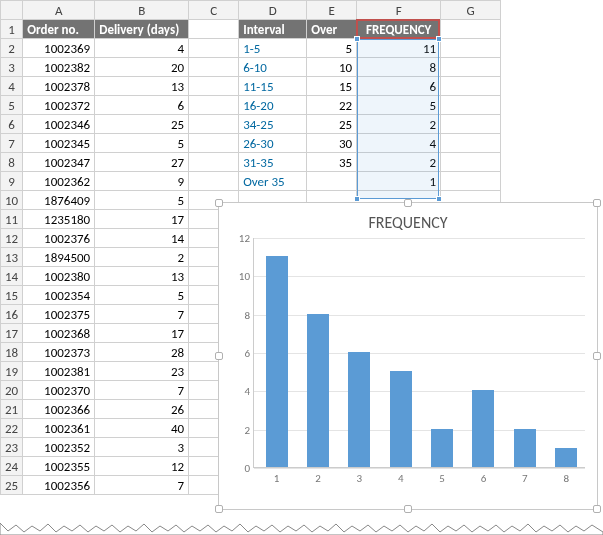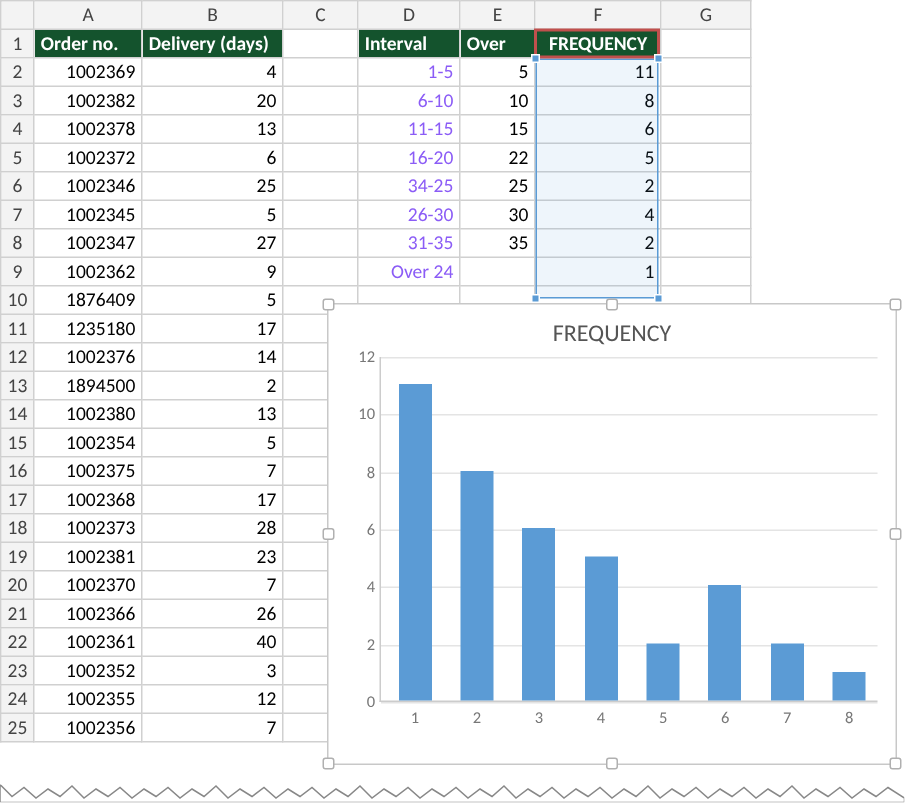--- a/index.html
+++ b/index.html
@@ -40,27 +40,27 @@
     width: 22px;
   }
   .colA { width: 72px; }
   .colB { width: 94px; }
   .colC { width: 50px; }
   .colD { width: 68px; }
   .colE { width: 50px; }
   .colF { width: 84px; }
   .colG { width: 60px; }
   .hdr-cell {
-    background: #14532d;
+    background: #737373;
     color: #fff;
     font-weight: bold;
     text-align: left;
   }
   .hdr-cell.center { text-align: center; }
-  .link { color: #8b5cf6; text-align: right; }
+  .link { color: #0369a1; text-align: left; }
   .left { text-align: left; }
   .sel-outer {
     position: absolute;
     border: 2px solid #c0504d;
     pointer-events: none;
     z-index: 5;
   }
   .sel-inner {
     position: absolute;
     border: 1px solid #5b9bd5;
@@ -248,21 +248,21 @@
           <td class="link">31-35</td>
           <td>35</td>
           <td>2</td>
           <td></td>
         </tr>
         <tr>
           <th class="rowhdr">9</th>
           <td>1002362</td>
           <td>9</td>
           <td></td>
-          <td class="link">Over 24</td>
+          <td class="link">Over 35</td>
           <td></td>
           <td>1</td>
           <td></td>
         </tr>
         <tr>
           <th class="rowhdr">10</th>
           <td>1876409</td>
           <td>5</td>
           <td></td>
           <td></td>

